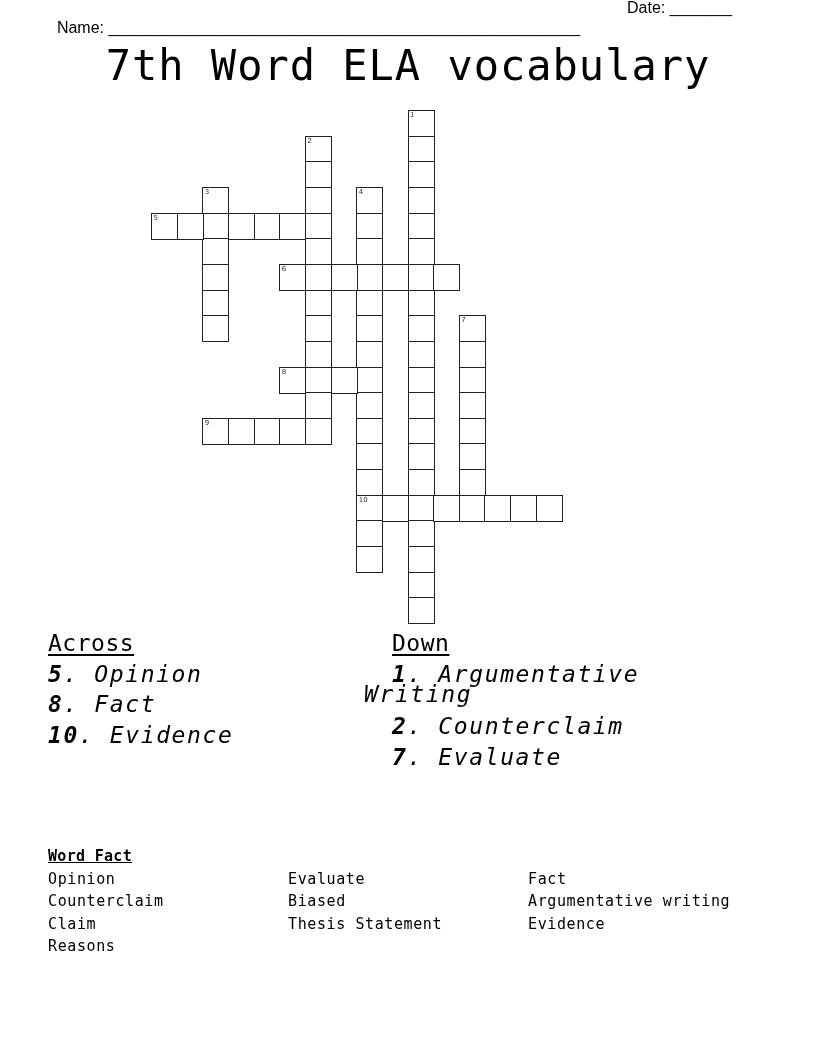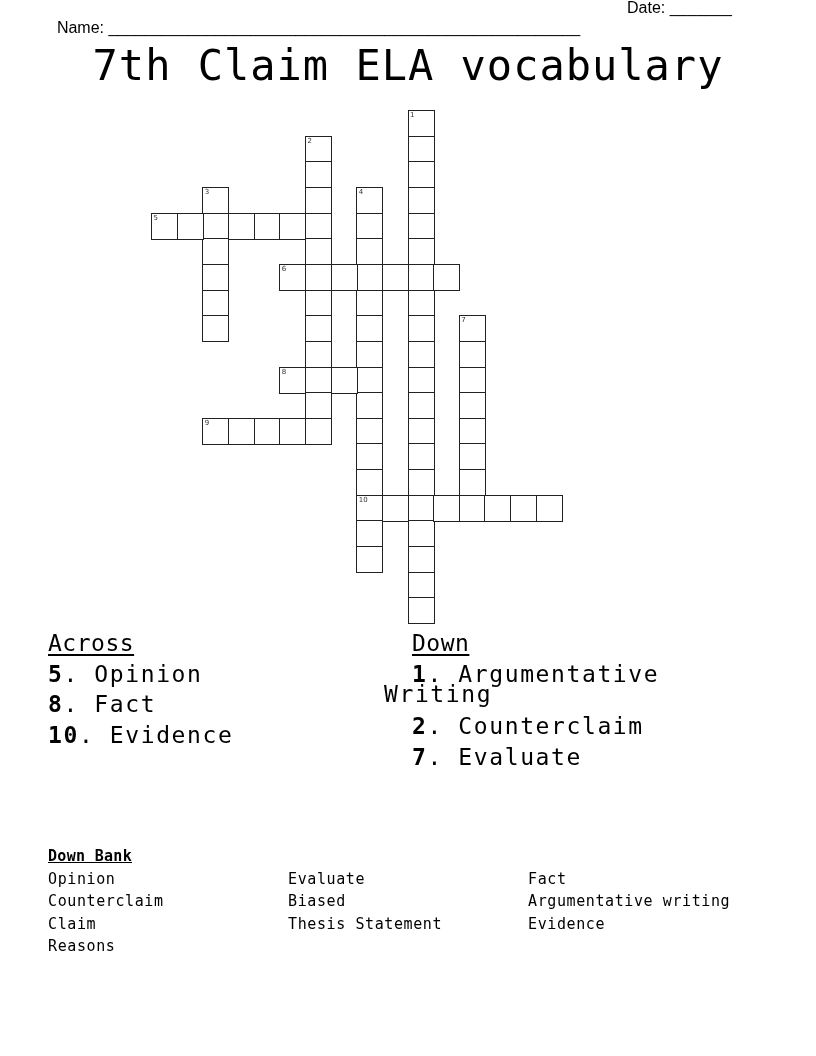--- a/index.html
+++ b/index.html
@@ -63,31 +63,32 @@
       color: #333;
     }
     .clues {
       position: absolute;
       font-family: "DejaVu Sans Mono", monospace;
       font-size: 23px;
       line-height: 30.7px;
       letter-spacing: 1.6px;
     }
     .clues.across { left: 48px; top: 628px; width: 350px; }
-    .clues.down { left: 412px; top: 628px; width: 360px; }
+    .clues.down { left: 392px; top: 628px; width: 360px; }
     .clue-heading {
       font-weight: normal;
       text-decoration: underline;
       text-decoration-thickness: 2px;
       text-underline-offset: 3px;
       letter-spacing: 0.5px;
     }
     .clue {
       margin: 0;
       padding: 0;
+      font-style: italic;
     }
     .clues.down .clue-wrap {
       margin-left: -28px;
       display: block;
       line-height: 22px;
       margin-top: -6px;
       margin-bottom: 6px;
     }
     .clue-num { font-weight: bold; }
     .word-bank {
@@ -116,21 +117,21 @@
     }
   </style>
 </head>
 <body>
 
 <div class="header-line">
   <span>Name: _____________________________________________________</span>
   <span class="date-part">Date: _______</span>
 </div>
 
-<div class="title">7th Claim ELA vocabulary</div>
+<div class="title">7th Word ELA vocabulary</div>
 
 <div class="grid" id="grid">
     <div class="cell" style="left: 256.5px; top: 0px; width: 27.15px; height: 27.15px;">
       <span class="cell-num">1</span>
     </div>
     <div class="cell" style="left: 256.5px; top: 25.65px; width: 27.15px; height: 27.15px;"></div>
     <div class="cell" style="left: 256.5px; top: 51.3px; width: 27.15px; height: 27.15px;"></div>
     <div class="cell" style="left: 256.5px; top: 76.95px; width: 27.15px; height: 27.15px;"></div>
     <div class="cell" style="left: 256.5px; top: 102.6px; width: 27.15px; height: 27.15px;"></div>
     <div class="cell" style="left: 256.5px; top: 128.25px; width: 27.15px; height: 27.15px;"></div>
@@ -237,21 +238,21 @@
 </div>
 
 <div class="clues down">
   <div class="clue-heading">Down</div>
   <div class="clue"><span class="clue-num">1</span>. <span>Argumentative</span><span class="clue-wrap">Writing</span></div>
   <div class="clue"><span class="clue-num">2</span>. <span>Counterclaim</span></div>
   <div class="clue"><span class="clue-num">7</span>. <span>Evaluate</span></div>
 </div>
 
 <div class="word-bank">
-  <div class="wb-heading">Down Bank</div>
+  <div class="wb-heading">Word Fact</div>
   <div class="wb-grid">
     <div class="wb-item" style="left:0;top:0">Opinion</div>
     <div class="wb-item" style="left:0;top:22.5px">Counterclaim</div>
     <div class="wb-item" style="left:0;top:45px">Claim</div>
     <div class="wb-item" style="left:0;top:67.5px">Reasons</div>
     <div class="wb-item" style="left:240px;top:0">Evaluate</div>
     <div class="wb-item" style="left:240px;top:22.5px">Biased</div>
     <div class="wb-item" style="left:240px;top:45px">Thesis Statement</div>
     <div class="wb-item" style="left:480px;top:0">Fact</div>
     <div class="wb-item" style="left:480px;top:22.5px">Argumentative writing</div>

